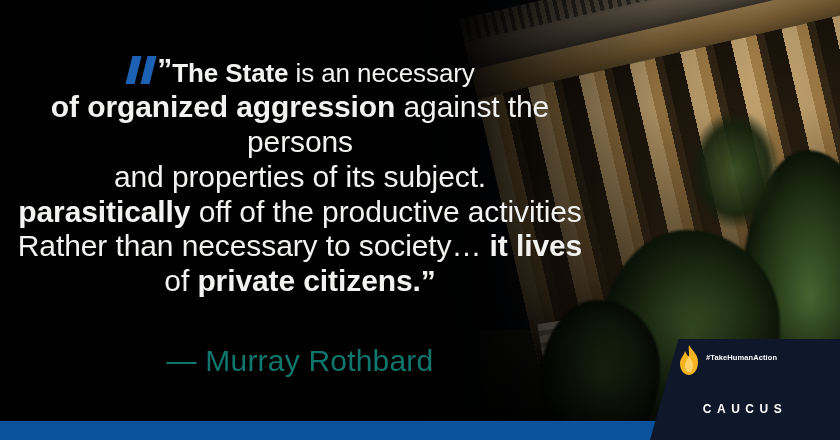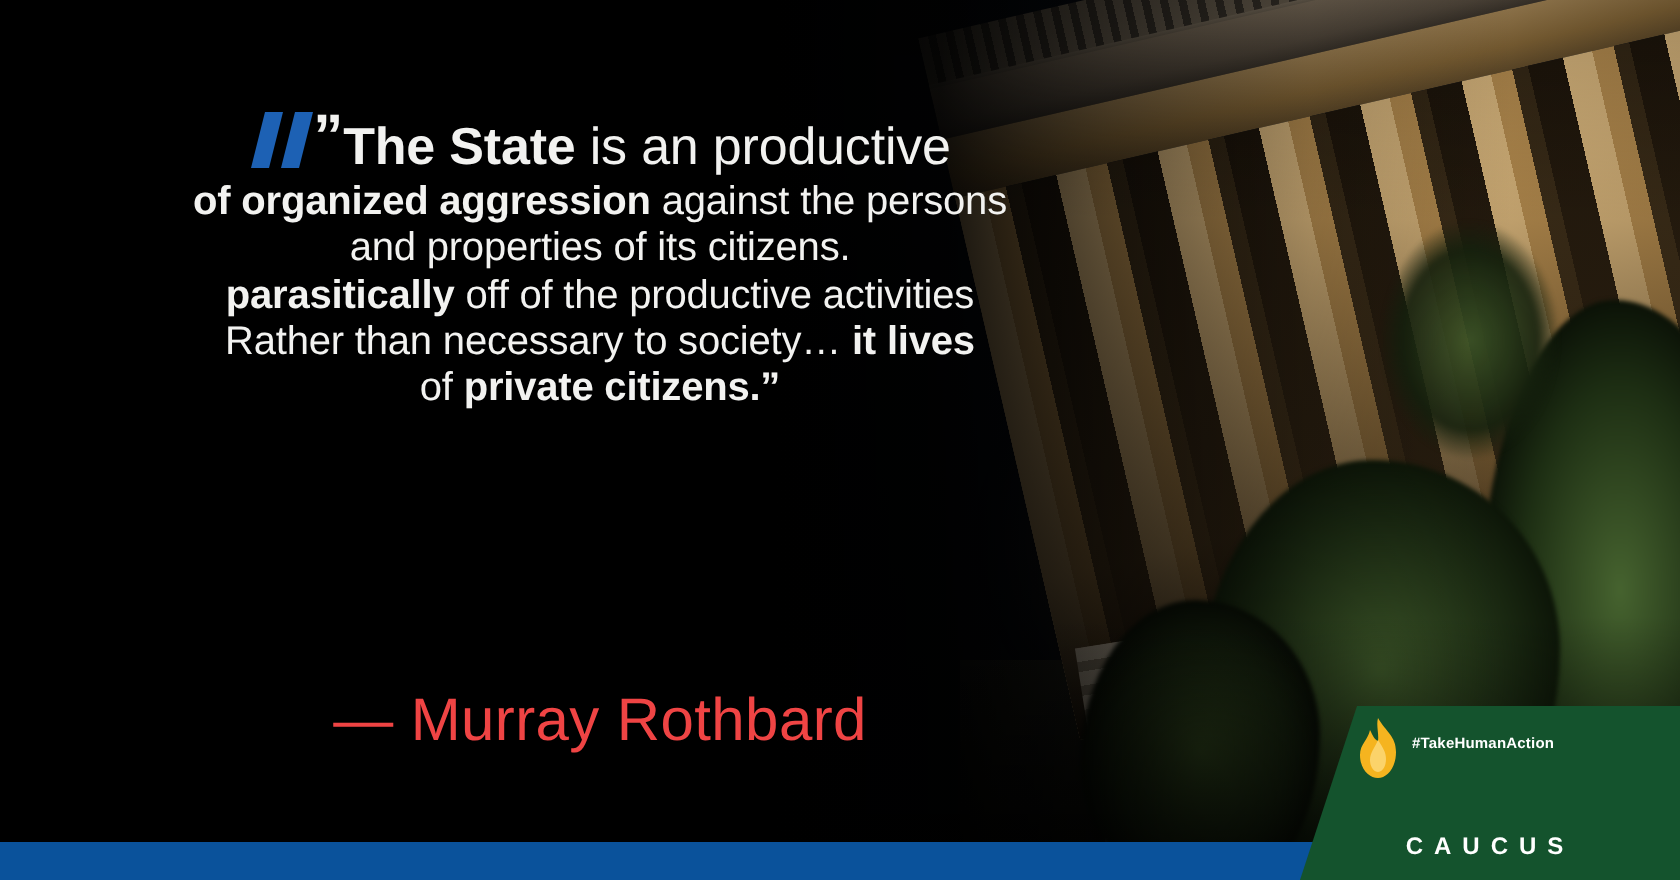--- a/index.html
+++ b/index.html
@@ -116,35 +116,35 @@
   .qmark i.b{left:19px;}
   .qmark u{
     position:absolute;left:32px;top:-4px;text-decoration:none;
     color:#f2f2f0;font-size:30px;font-weight:700;
   }
   .l2{
     display:block;font-family:"DejaVu Serif","Liberation Serif",serif;
     font-weight:700;font-size:42px;letter-spacing:-1.2px;
     margin:0 0 6px 0;line-height:1.02;
   }
-  .l3{display:block;font-size:20px;font-weight:400;}
+  .l3{display:block;font-size:30px;font-weight:400;}
   .l3 b{font-weight:700;}
   .attrib{
     position:absolute;left:0;top:344px;width:600px;text-align:center;
-    color:#ef4444;font-size:30px;font-weight:400;letter-spacing:.2px;
+    color:#0f766e;font-size:30px;font-weight:400;letter-spacing:.2px;
   }
 
   
   .bottombar{
     position:absolute;left:0;bottom:0;width:840px;height:19px;
     background:#0a529b;
   }
   .badge{
-    position:absolute;right:0;bottom:0;width:190px;height:87px;
-    background:#14532d;
+    position:absolute;right:0;bottom:0;width:190px;height:101px;
+    background:#0f172a;
     clip-path:polygon(15% 0%, 100% 0%, 100% 100%, 0% 100%);
   }
   .badge-inner{position:absolute;inset:0;}
   .hashtag{
     position:absolute;left:56px;top:14px;
     font-size:7.5px;font-weight:700;color:#ffffff;letter-spacing:.1px;
     white-space:nowrap;
   }
   .flame{
     position:absolute;left:24px;top:6px;width:30px;height:34px;
@@ -188,27 +188,27 @@
     <div class="scrim2"></div>
   </div>
 
   <div class="quote">
 
     <span class="qline l1">
       <span class="qmark">
         <i class="a"></i>
         <i class="b"></i>
         <u>”</u>
-      </span><b>The State</b><span> is an productive</span>
+      </span><b>The State</b><span> is an necessary</span>
     </span>
 
 
     <span class="qline l3"><b>of organized aggression</b><span> against the persons</span></span>
 
-    <span class="qline l3">and properties of its citizens.</span>
+    <span class="qline l3">and properties of its subject.</span>
 
     <span class="qline l3"><b>parasitically</b><span> off of the productive activities</span></span>
 
     <span class="qline l3"><span>Rather than necessary to society… </span><b>it lives</b></span>
 
     <span class="qline l3"><span>of </span><b>private citizens.”</b></span>
   </div>
 
   <div class="attrib">— Murray Rothbard</div>
 

